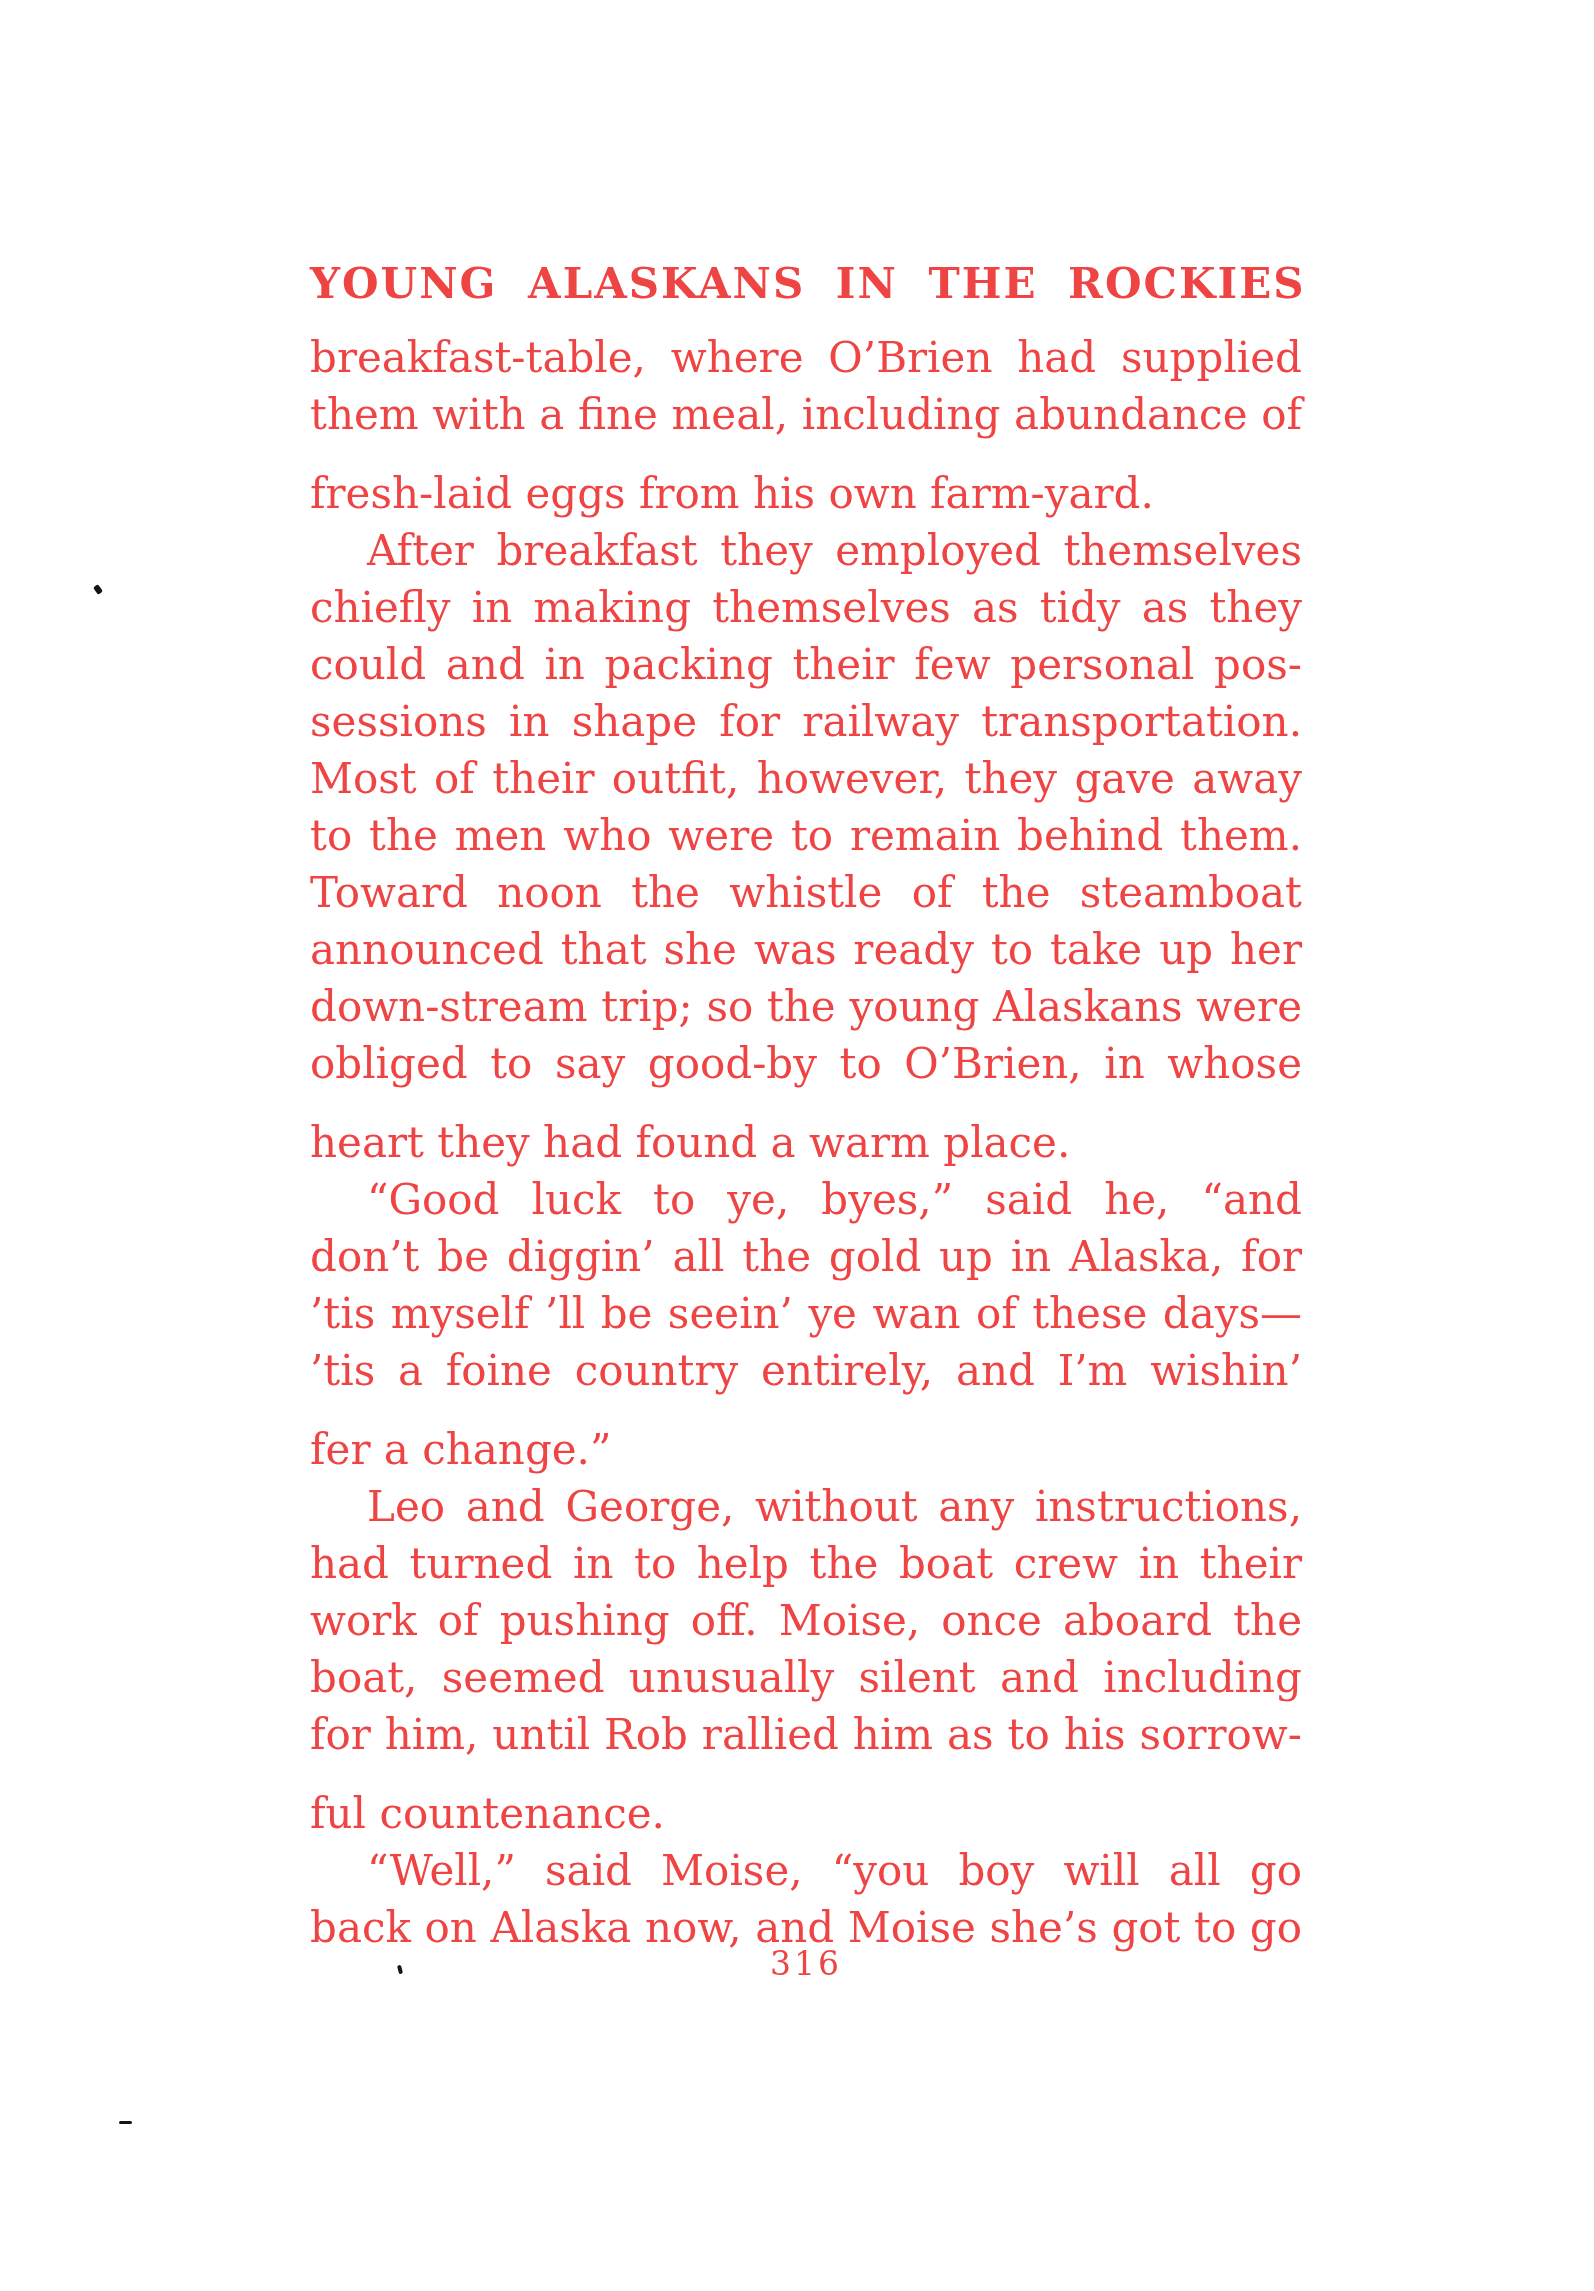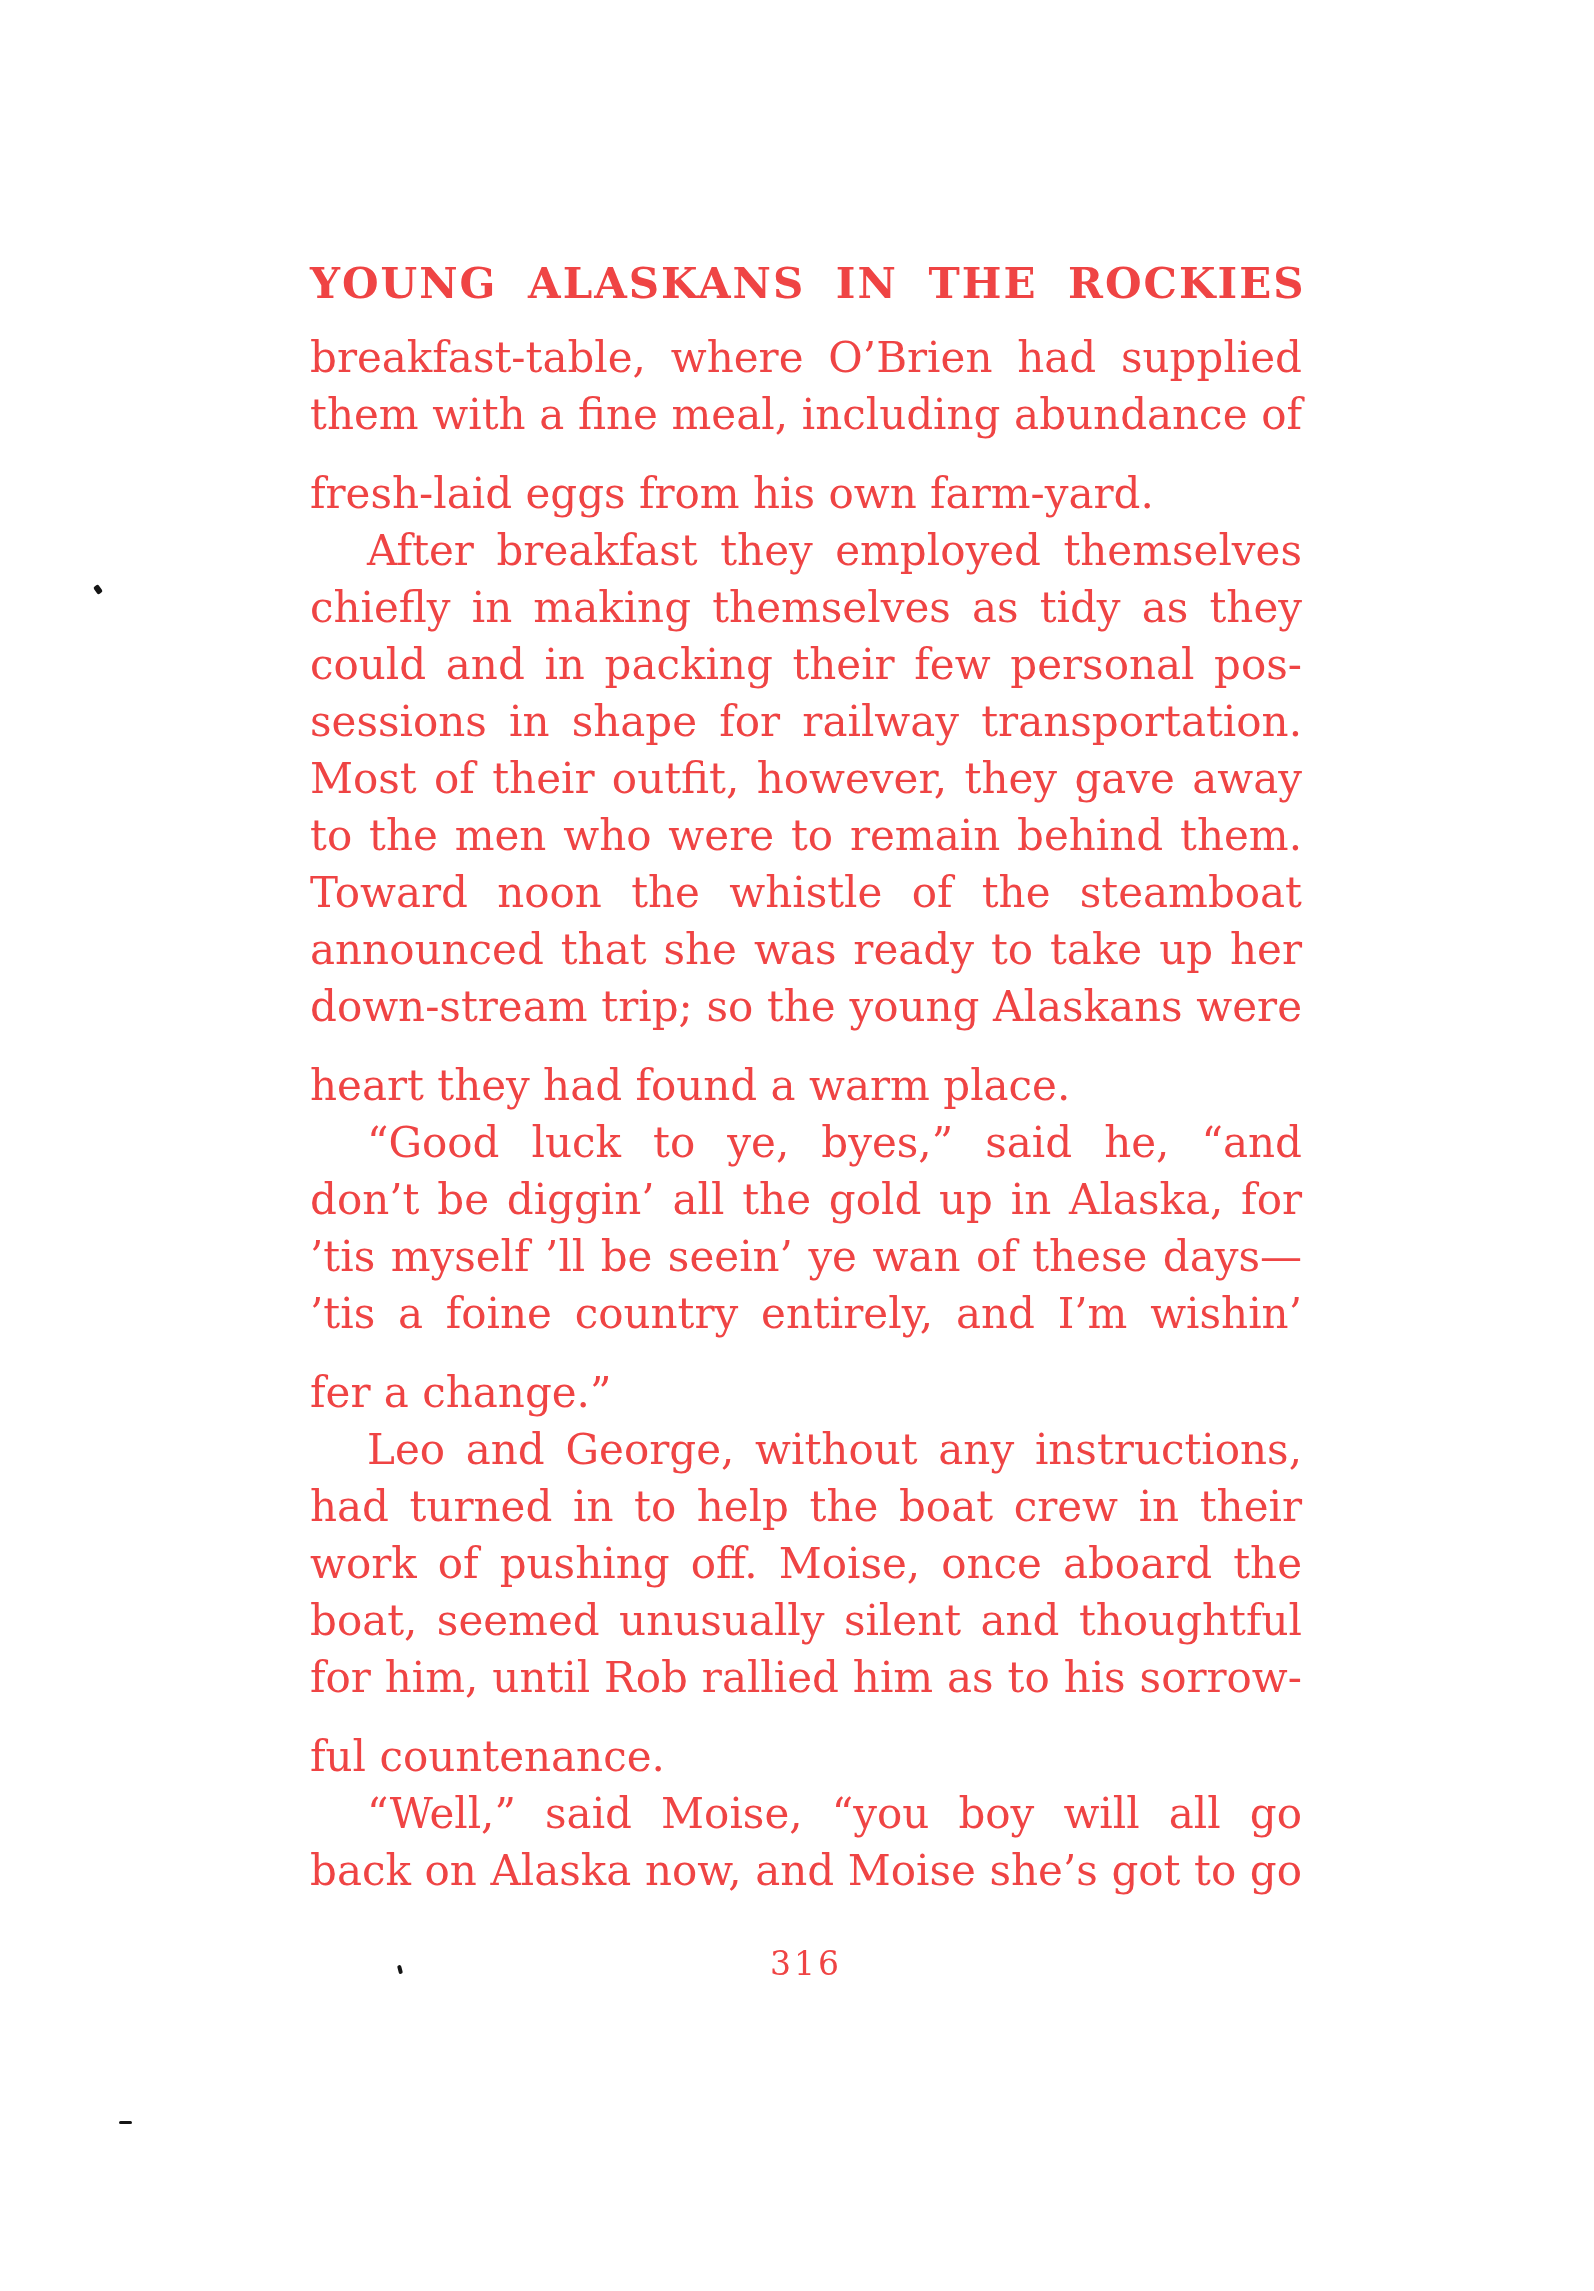--- a/index.html
+++ b/index.html
@@ -78,30 +78,31 @@
       <div class="line last">fresh-laid eggs from his own farm-yard.</div>
       <div class="line indent">After breakfast they employed themselves</div>
       <div class="line">chiefly in making themselves as tidy as they</div>
       <div class="line">could and in packing their few personal pos-</div>
       <div class="line">sessions in shape for railway transportation.</div>
       <div class="line">Most of their outfit, however, they gave away</div>
       <div class="line">to the men who were to remain behind them.</div>
       <div class="line">Toward noon the whistle of the steamboat</div>
       <div class="line">announced that she was ready to take up her</div>
       <div class="line">down-stream trip; so the young Alaskans were</div>
+      <div class="line">obliged to say good-by to O’Brien, in whose</div>
       <div class="line last">heart they had found a warm place.</div>
       <div class="line indent">“Good luck to ye, byes,” said he, “and</div>
       <div class="line">don’t be diggin’ all the gold up in Alaska, for</div>
       <div class="line">’tis myself ’ll be seein’ ye wan of these days—</div>
       <div class="line">’tis a foine country entirely, and I’m wishin’</div>
       <div class="line last">fer a change.”</div>
       <div class="line indent">Leo and George, without any instructions,</div>
       <div class="line">had turned in to help the boat crew in their</div>
       <div class="line">work of pushing off. Moise, once aboard the</div>
-      <div class="line">boat, seemed unusually silent and thoughtful</div>
+      <div class="line">boat, seemed unusually silent and including</div>
       <div class="line">for him, until Rob rallied him as to his sorrow-</div>
       <div class="line last">ful countenance.</div>
       <div class="line indent">“Well,” said Moise, “you boy will all go</div>
       <div class="line">back on Alaska now, and Moise she’s got to go</div>
     </div>
 
   <div class="folio">316</div>
 <div class="speck" style="left: 95px; top: 585px; width: 6px; height: 9px; transform: rotate(-35deg);"></div>
     <div class="speck" style="left: 398px; top: 1965px; width: 4px; height: 9px; transform: rotate(-15deg);"></div>
     <div class="speck" style="left: 119px; top: 2121px; width: 13px; height: 3px; transform: rotate(0deg);"></div>

